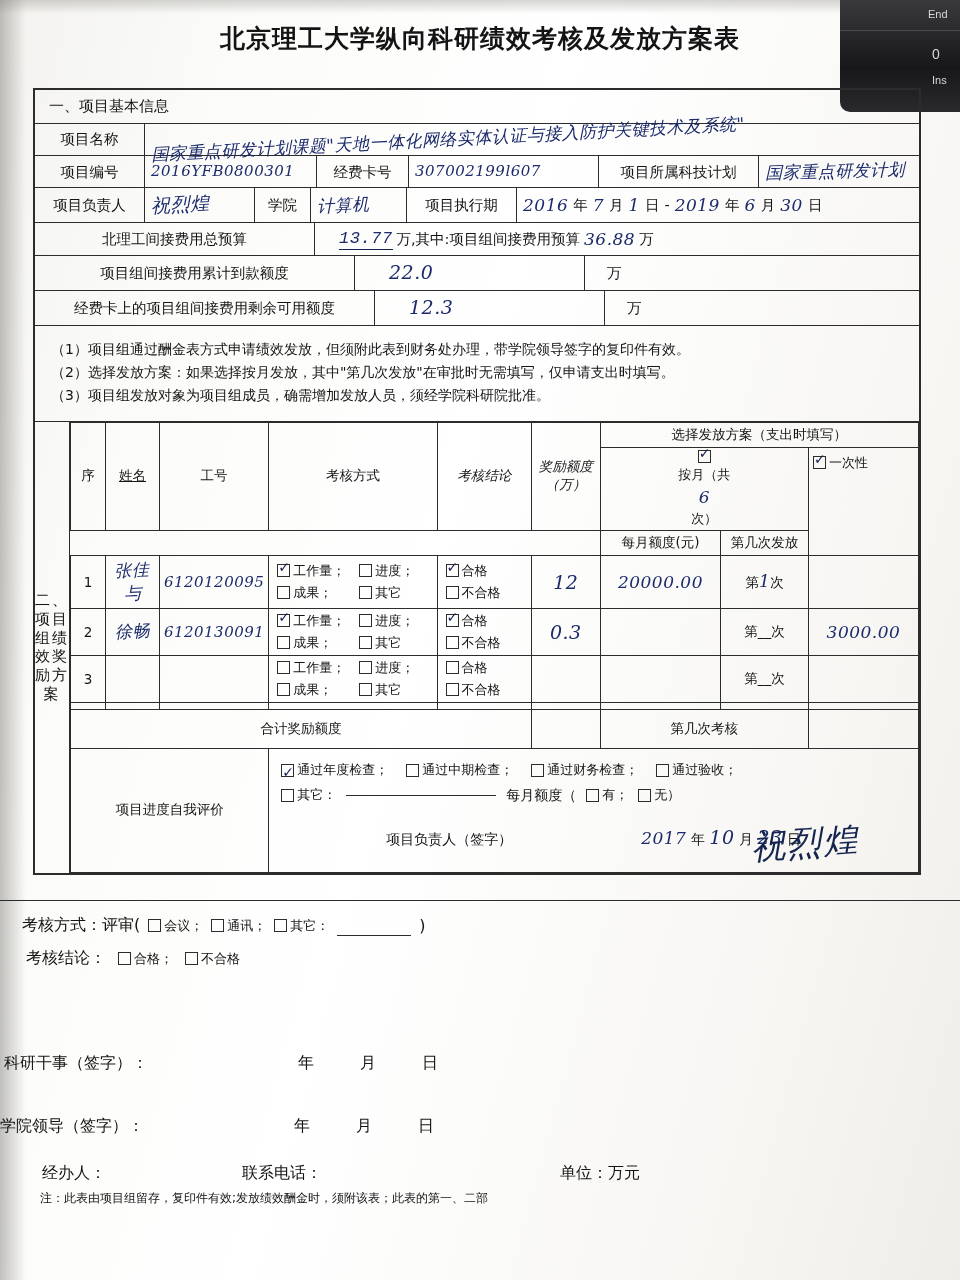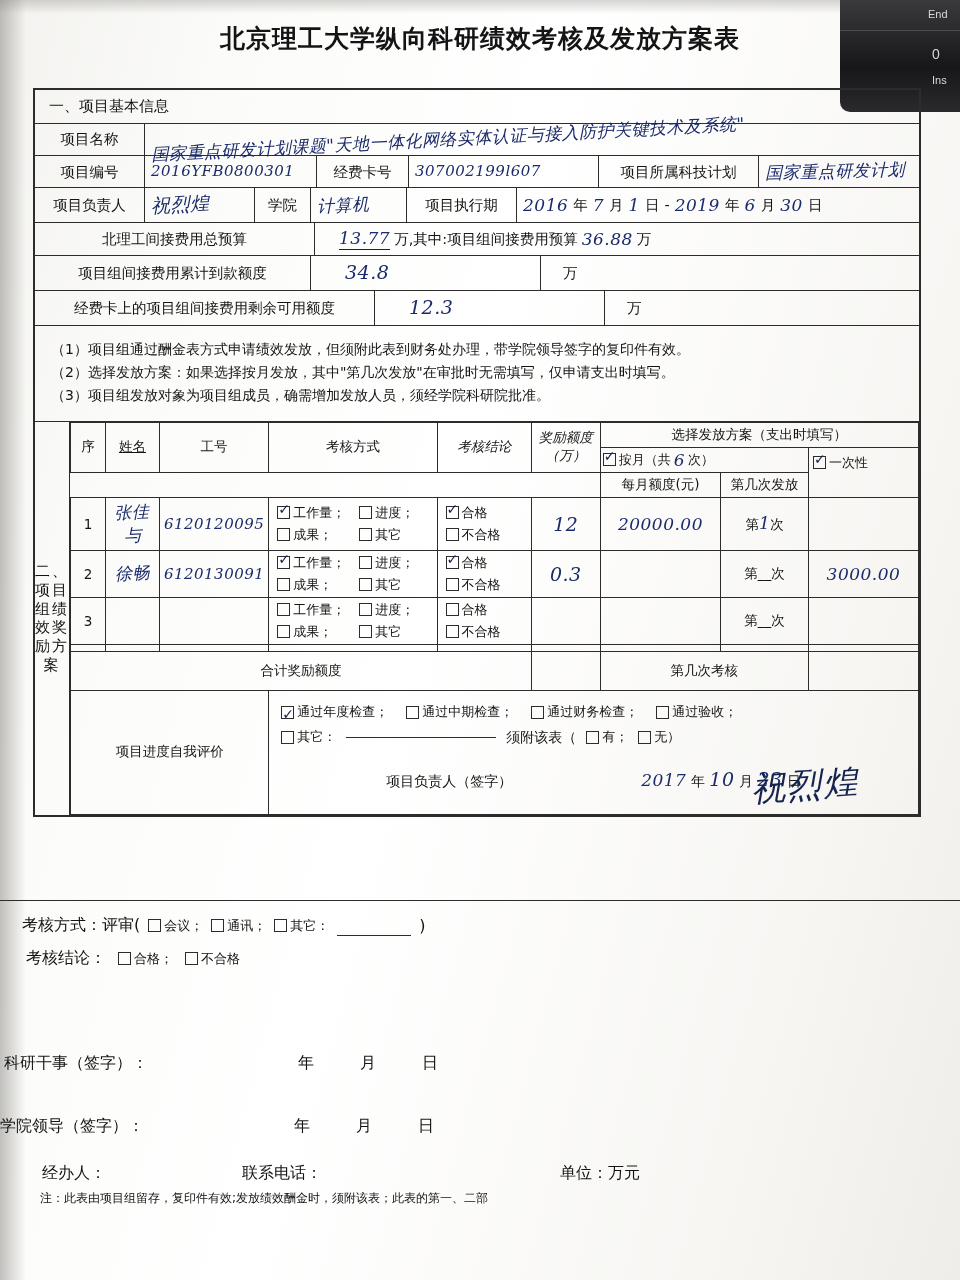--- a/index.html
+++ b/index.html
@@ -187,31 +187,31 @@
         <span class="hw hw-md">6</span>
         <span>月</span>
         <span class="hw hw-md">30</span>
         <span>日</span>
       </div>
     </div>
 
     <div class="row">
       <div class="cell c" style="width:280px;">北理工间接费用总预算</div>
       <div class="cell" style="width:604px;gap:4px;padding-left:24px;">
-        <span class="hw hw-md" style="border-bottom:1px solid #12204f;">13.77</span>
+        <span class="hw hw-md" style="border-bottom:1px solid #12204f;font-family:Liberation Mono, monospace;">13.77</span>
         <span>万,其中:项目组间接费用预算</span>
         <span class="hw hw-md">36.88</span>
         <span>万</span>
       </div>
     </div>
 
     <div class="row">
-      <div class="cell c" style="width:276px;">项目组间接费用累计到款额度</div>
+      <div class="cell c" style="width:320px;">项目组间接费用累计到款额度</div>
       <div class="cell" style="width:230px;padding-left:34px;">
-        <span class="hw hw-lg">34.8</span>
+        <span class="hw hw-lg">22.0</span>
       </div>
       <div class="cell" style="width:314px;padding-left:22px;">万</div>
     </div>
 
     <div class="row">
       <div class="cell c" style="width:340px;">经费卡上的项目组间接费用剩余可用额度</div>
       <div class="cell" style="width:230px;padding-left:34px;">
         <span class="hw hw-lg">12.3</span>
       </div>
       <div class="cell" style="width:314px;padding-left:22px;">万</div>
@@ -236,21 +236,21 @@
             <td rowspan="2" style="width:34px;">序</td>
             <td rowspan="2" style="width:62px;text-decoration:underline;">姓名</td>
             <td rowspan="2" style="width:86px;">工号</td>
             <td rowspan="2" style="width:160px;">考核方式</td>
             <td rowspan="2" style="width:102px;font-style:italic;">考核结论</td>
             <td rowspan="2" style="width:72px;font-style:italic;">奖励额度（万）</td>
             <td colspan="3">选择发放方案（支出时填写）</td>
           </tr>
           <tr>
             <td colspan="2" style="padding:2px;">
-              <span class="chkline" style="justify-content:flex-start;">
+              <span class="chkline" style="justify-content:flex-end;flex-direction:column;">
                 <span class="chk on"></span>
                 <span>按月（共</span>
                 <span class="hw hw-md">6</span>
                 <span>次）</span>
               </span>
             </td>
             <td rowspan="2" style="width:118px;vertical-align:top;padding-top:6px;">
               <span class="chkline">
                 <span class="chk on"></span>
                 <span>一次性</span>
@@ -447,21 +447,21 @@
                         <span class="chk"></span>
                         <span>通过验收；</span>
                       </span>
                 </div>
                 <div style="display:flex;gap:10px;align-items:center;">
                   <span class="chkline">
                         <span class="chk"></span>
                         <span>其它：</span>
                       </span>
                   <span class="ul" style="width:150px;"></span>
-                  <span>须附该表（</span>
+                  <span>每月额度（</span>
                   <span class="chkline">
                         <span class="chk"></span>
                         <span>有；</span>
                       </span>
                   <span class="chkline">
                         <span class="chk"></span>
                         <span>无）</span>
                       </span>
                 </div>
                 <div class="sig-area">

